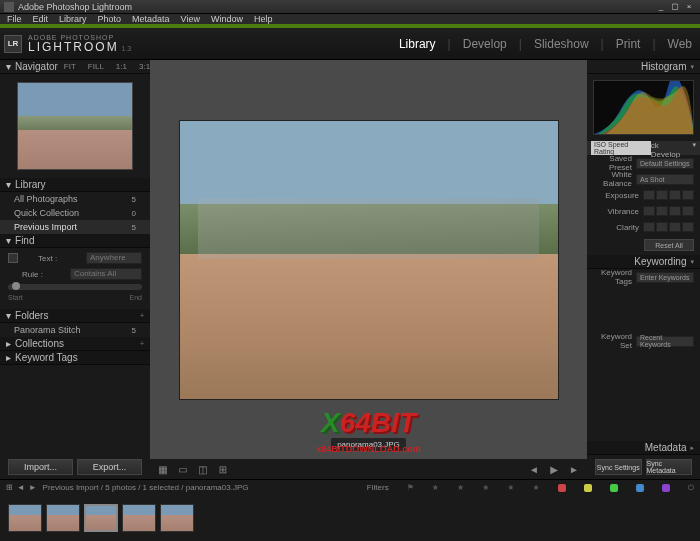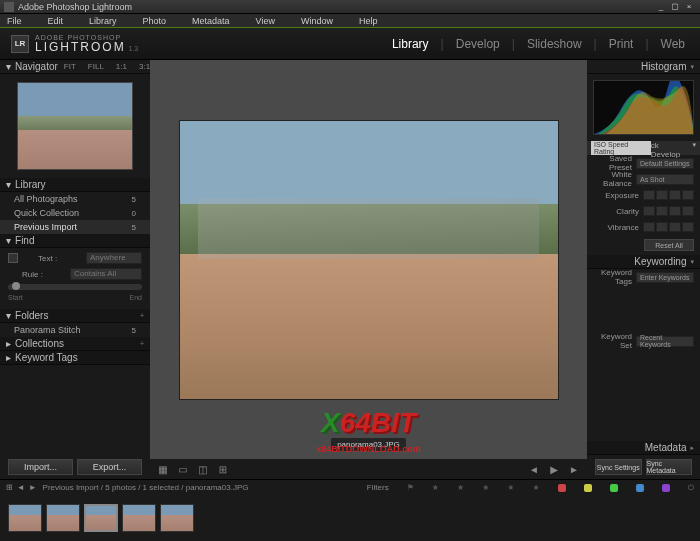--- a/index.html
+++ b/index.html
@@ -1,23 +1,23 @@
 <!DOCTYPE html>
 <html><head>
 <meta charset="utf-8">
 <style>
 *{margin:0;padding:0;box-sizing:border-box;font-family:"Segoe UI",Arial,sans-serif;user-select:none}
 body{background:#1a1a1a;width:700px;height:541px;overflow:hidden;color:#aaa;font-size:10px}
 .titlebar{height:14px;background:linear-gradient(#3a3a3a,#2a2a2a);display:flex;align-items:center;padding:0 4px;border-bottom:1px solid #000}
 .titlebar .ico{width:10px;height:10px;background:#555;margin-right:4px}
 .titlebar .txt{font-size:9px;color:#ccc;flex:1}
 .wbtn{width:14px;height:10px;display:flex;align-items:center;justify-content:center;font-size:8px;color:#ccc}
-.menubar{height:14px;background:#2a2a2a;display:flex;align-items:center;padding:0 2px;border-bottom:1px solid #4d7c0f;gap:16px}
+.menubar{height:14px;background:#2a2a2a;display:flex;align-items:center;padding:0 2px;border-bottom:4px solid #4d7c0f;gap:1px}
 .menubar span{font-size:9px;color:#ccc;padding:1px 5px;cursor:pointer}
-.brandbar{height:32px;background:linear-gradient(#1e1e1e,#141414);display:flex;align-items:center;padding:0 11px;border-bottom:1px solid #000}
+.brandbar{height:32px;background:linear-gradient(#1e1e1e,#141414);display:flex;align-items:center;padding:0 4px;border-bottom:1px solid #000}
 .logo-box{width:18px;height:18px;background:#333;border:1px solid #555;display:flex;align-items:center;justify-content:center;font-size:8px;font-weight:bold;color:#ddd;margin-right:6px}
 .brand-text{display:flex;flex-direction:column;line-height:1}
 .brand-text .top{font-size:7px;letter-spacing:1px;color:#888}
 .brand-text .bot{font-size:12px;letter-spacing:2px;color:#ddd;font-weight:300}
 .modules{margin-left:auto;display:flex;gap:4px;align-items:center}
 .modules span{font-size:12px;color:#888;padding:0 4px;cursor:pointer}
 .modules span.active{color:#fff}
 .modules .sep{color:#444}
 .workspace{display:flex;height:419px;background:#4a4a4a}
 .panel{background:#1a1a1a;display:flex;flex-direction:column;overflow:hidden}
@@ -244,30 +244,30 @@
     <div class="qd-row">
         <span class="lbl">Exposure</span>
         <div class="mini">
           <span></span>
           <span></span>
           <span></span>
           <span></span>
         </div>
       </div>
     <div class="qd-row">
+        <span class="lbl">Vibrance</span>
+        <div class="mini">
+          <span></span>
+          <span></span>
+          <span></span>
+          <span></span>
+        </div>
+      </div>
+    <div class="qd-row">
         <span class="lbl">Clarity</span>
-        <div class="mini">
-          <span></span>
-          <span></span>
-          <span></span>
-          <span></span>
-        </div>
-      </div>
-    <div class="qd-row">
-        <span class="lbl">Vibrance</span>
         <div class="mini">
           <span></span>
           <span></span>
           <span></span>
           <span></span>
         </div>
       </div>
     <div class="reset-btn">Reset All</div>
 
     <div class="panel-head dark" style="justify-content:flex-end">

